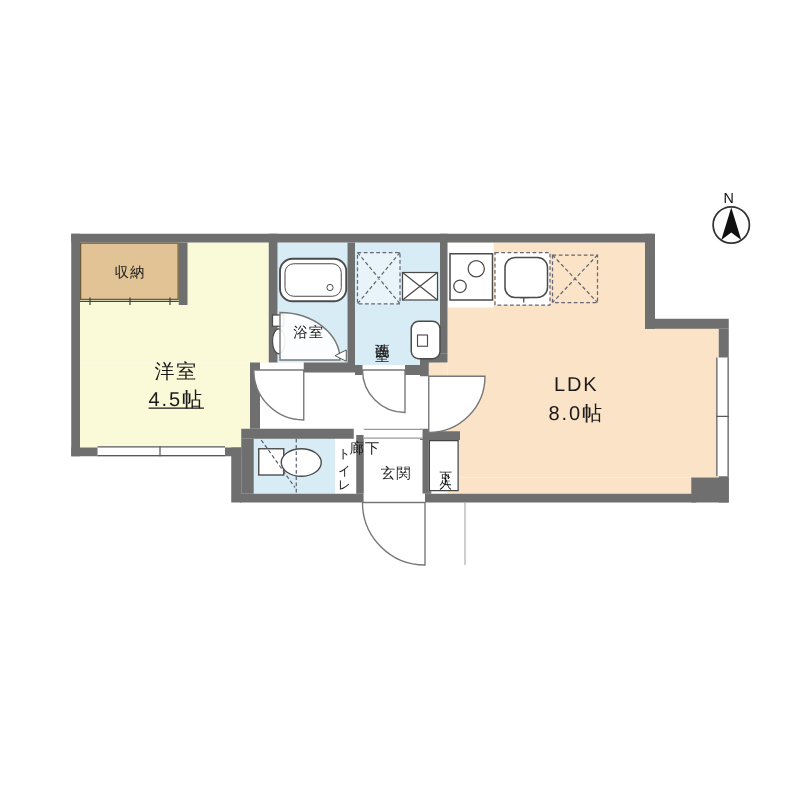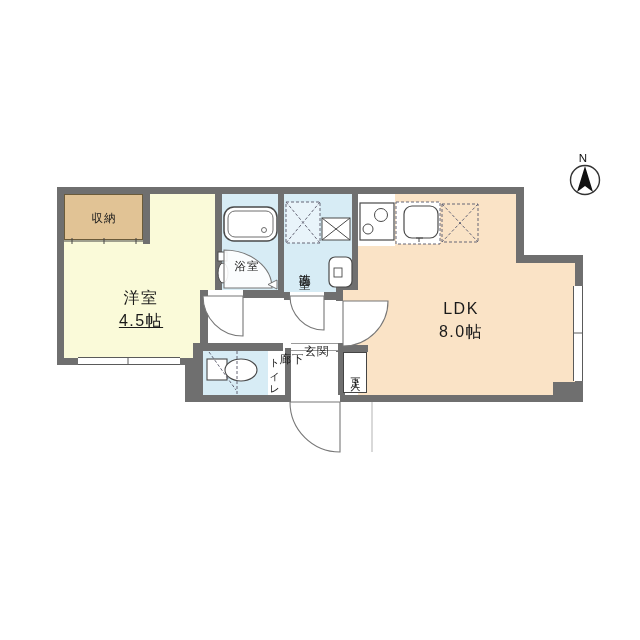--- a/index.html
+++ b/index.html
@@ -168,16 +168,16 @@
 
   <div class="lbl" style="left:104px;top:219px;">収納</div>
   <div class="lbl big" style="left:141px;top:298px;">洋室</div>
   <div class="lbl big" style="left:141px;top:321px;text-decoration:underline;">4.5帖</div>
   <div class="lbl" style="left:247px;top:267px;">浴室</div>
   <div class="lbl vert" style="left:304px;top:268px;">洗面室</div>
   <div class="lbl" style="left:292px;top:320px;margin-top:40px;">廊下</div>
   <div class="lbl big" style="left:461px;top:309px;">LDK</div>
   <div class="lbl big" style="left:461px;top:332px;text-align:center;">8.0帖</div>
   <div class="lbl vert sm" style="left:274px;top:371px;">トイレ</div>
-  <div class="lbl" style="left:317px;top:352px;font-family:Liberation Serif, serif;">玄関</div>
+  <div class="lbl" style="left:317px;top:380px;font-family:Liberation Serif, serif;">玄関</div>
   <div class="lbl vert sm" style="left:355px;top:372px;">下足入</div>
 
 </div>
 
 </body></html>

